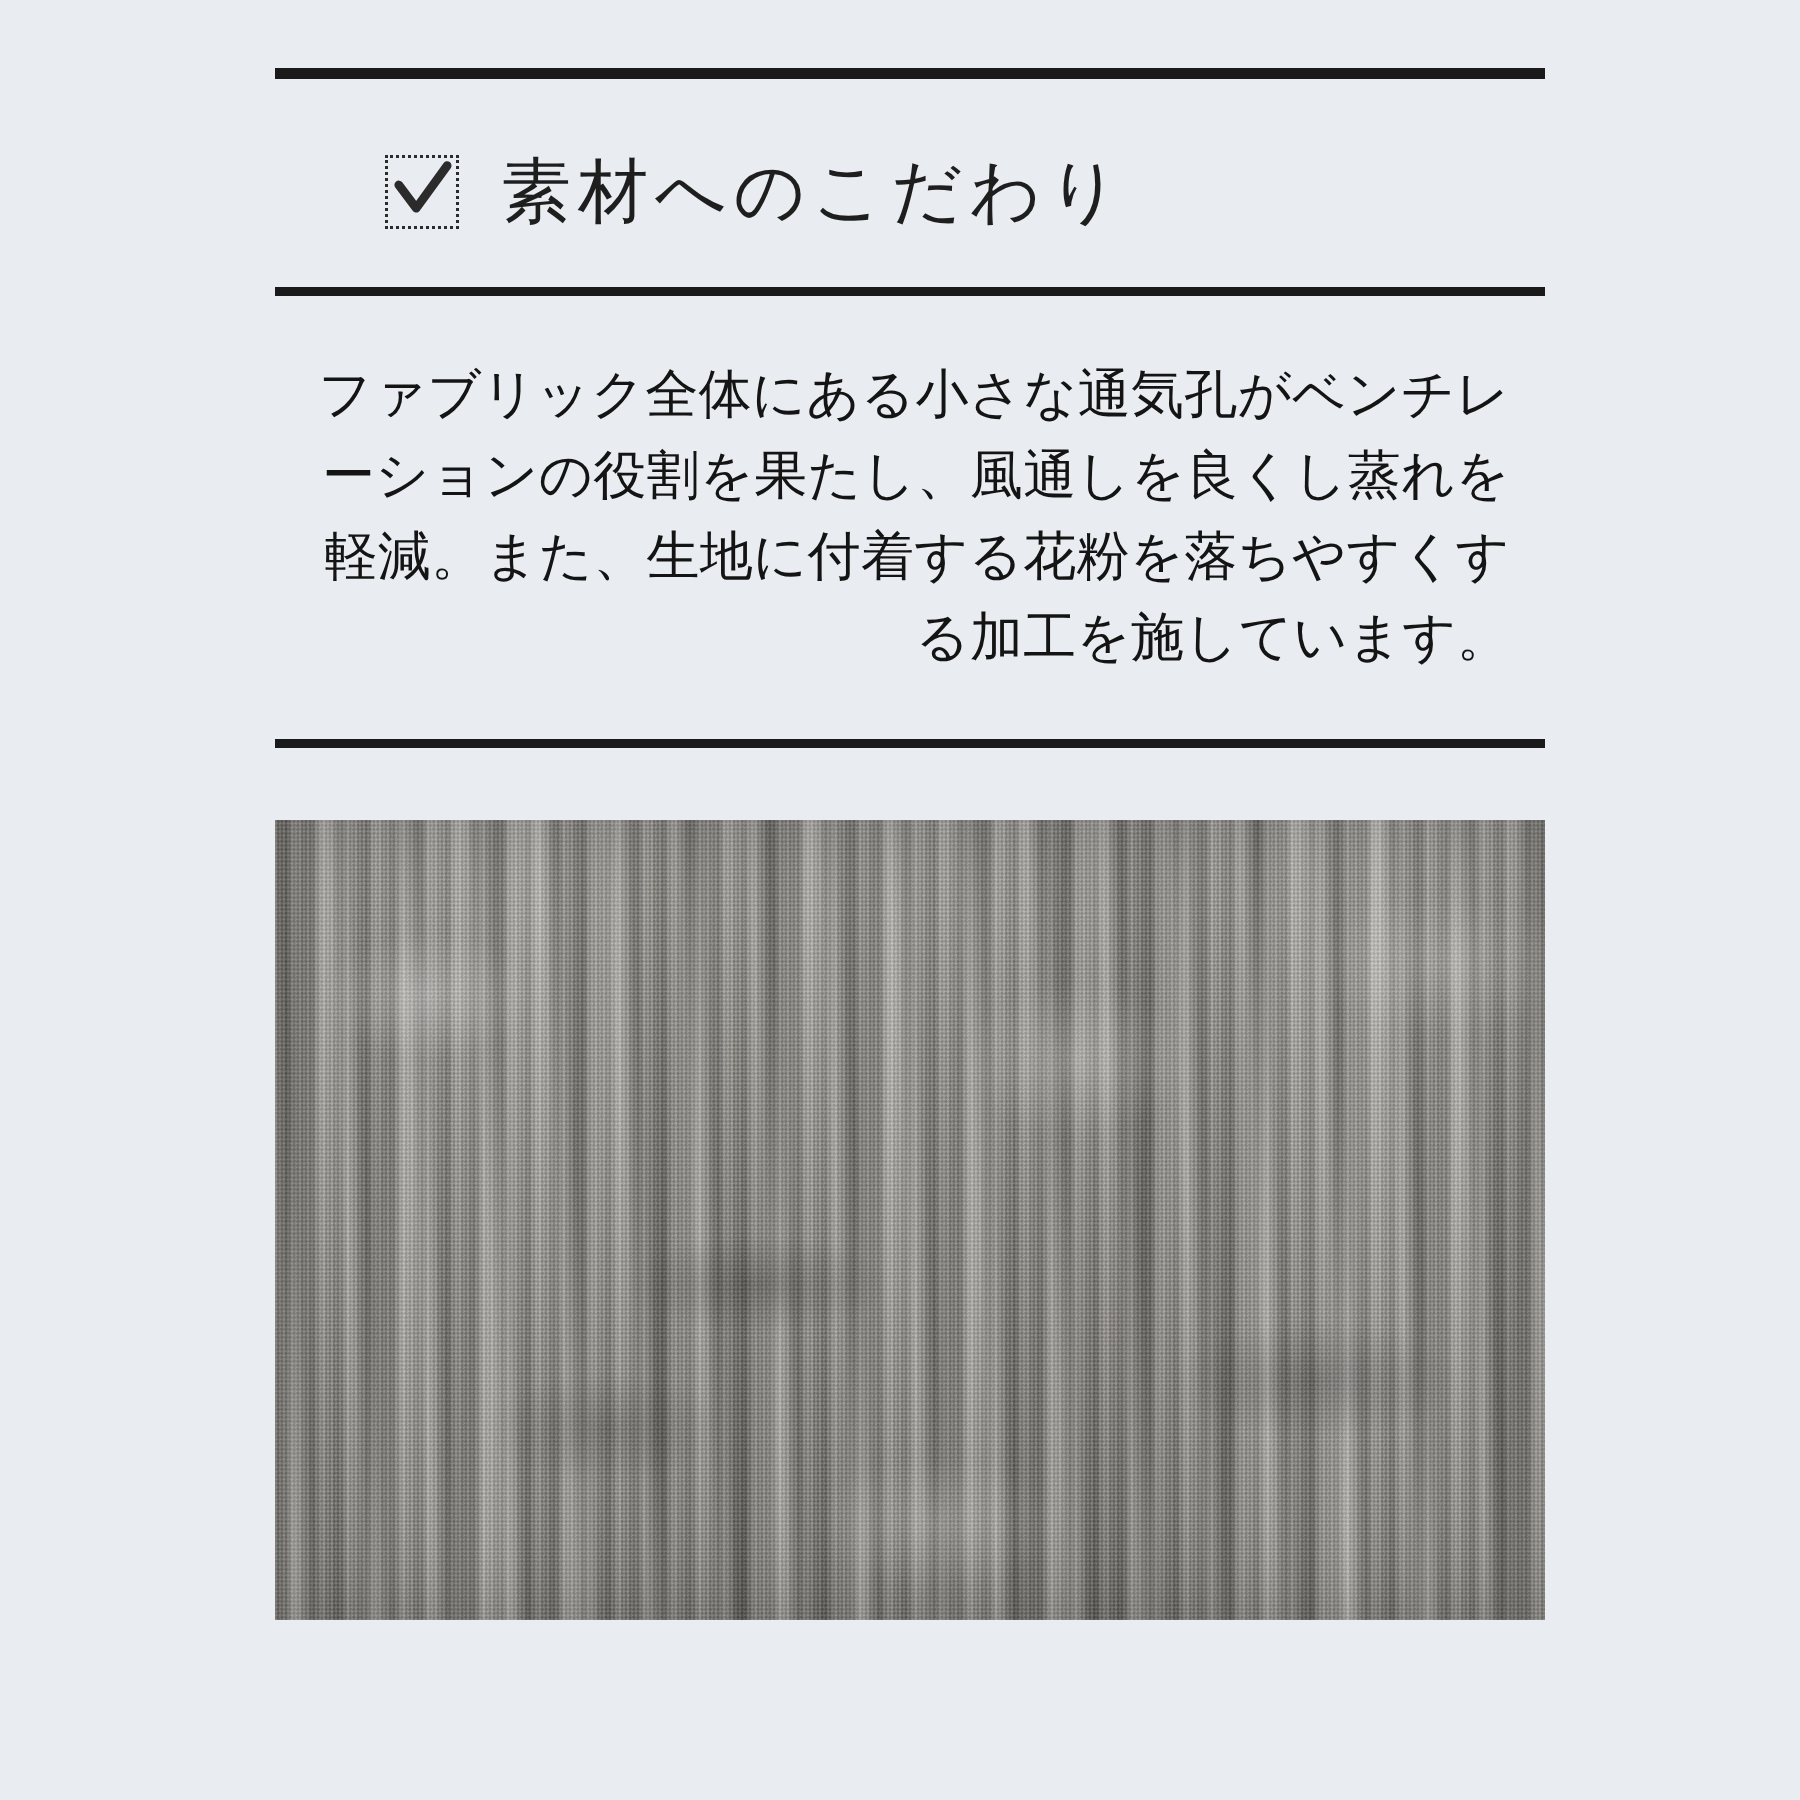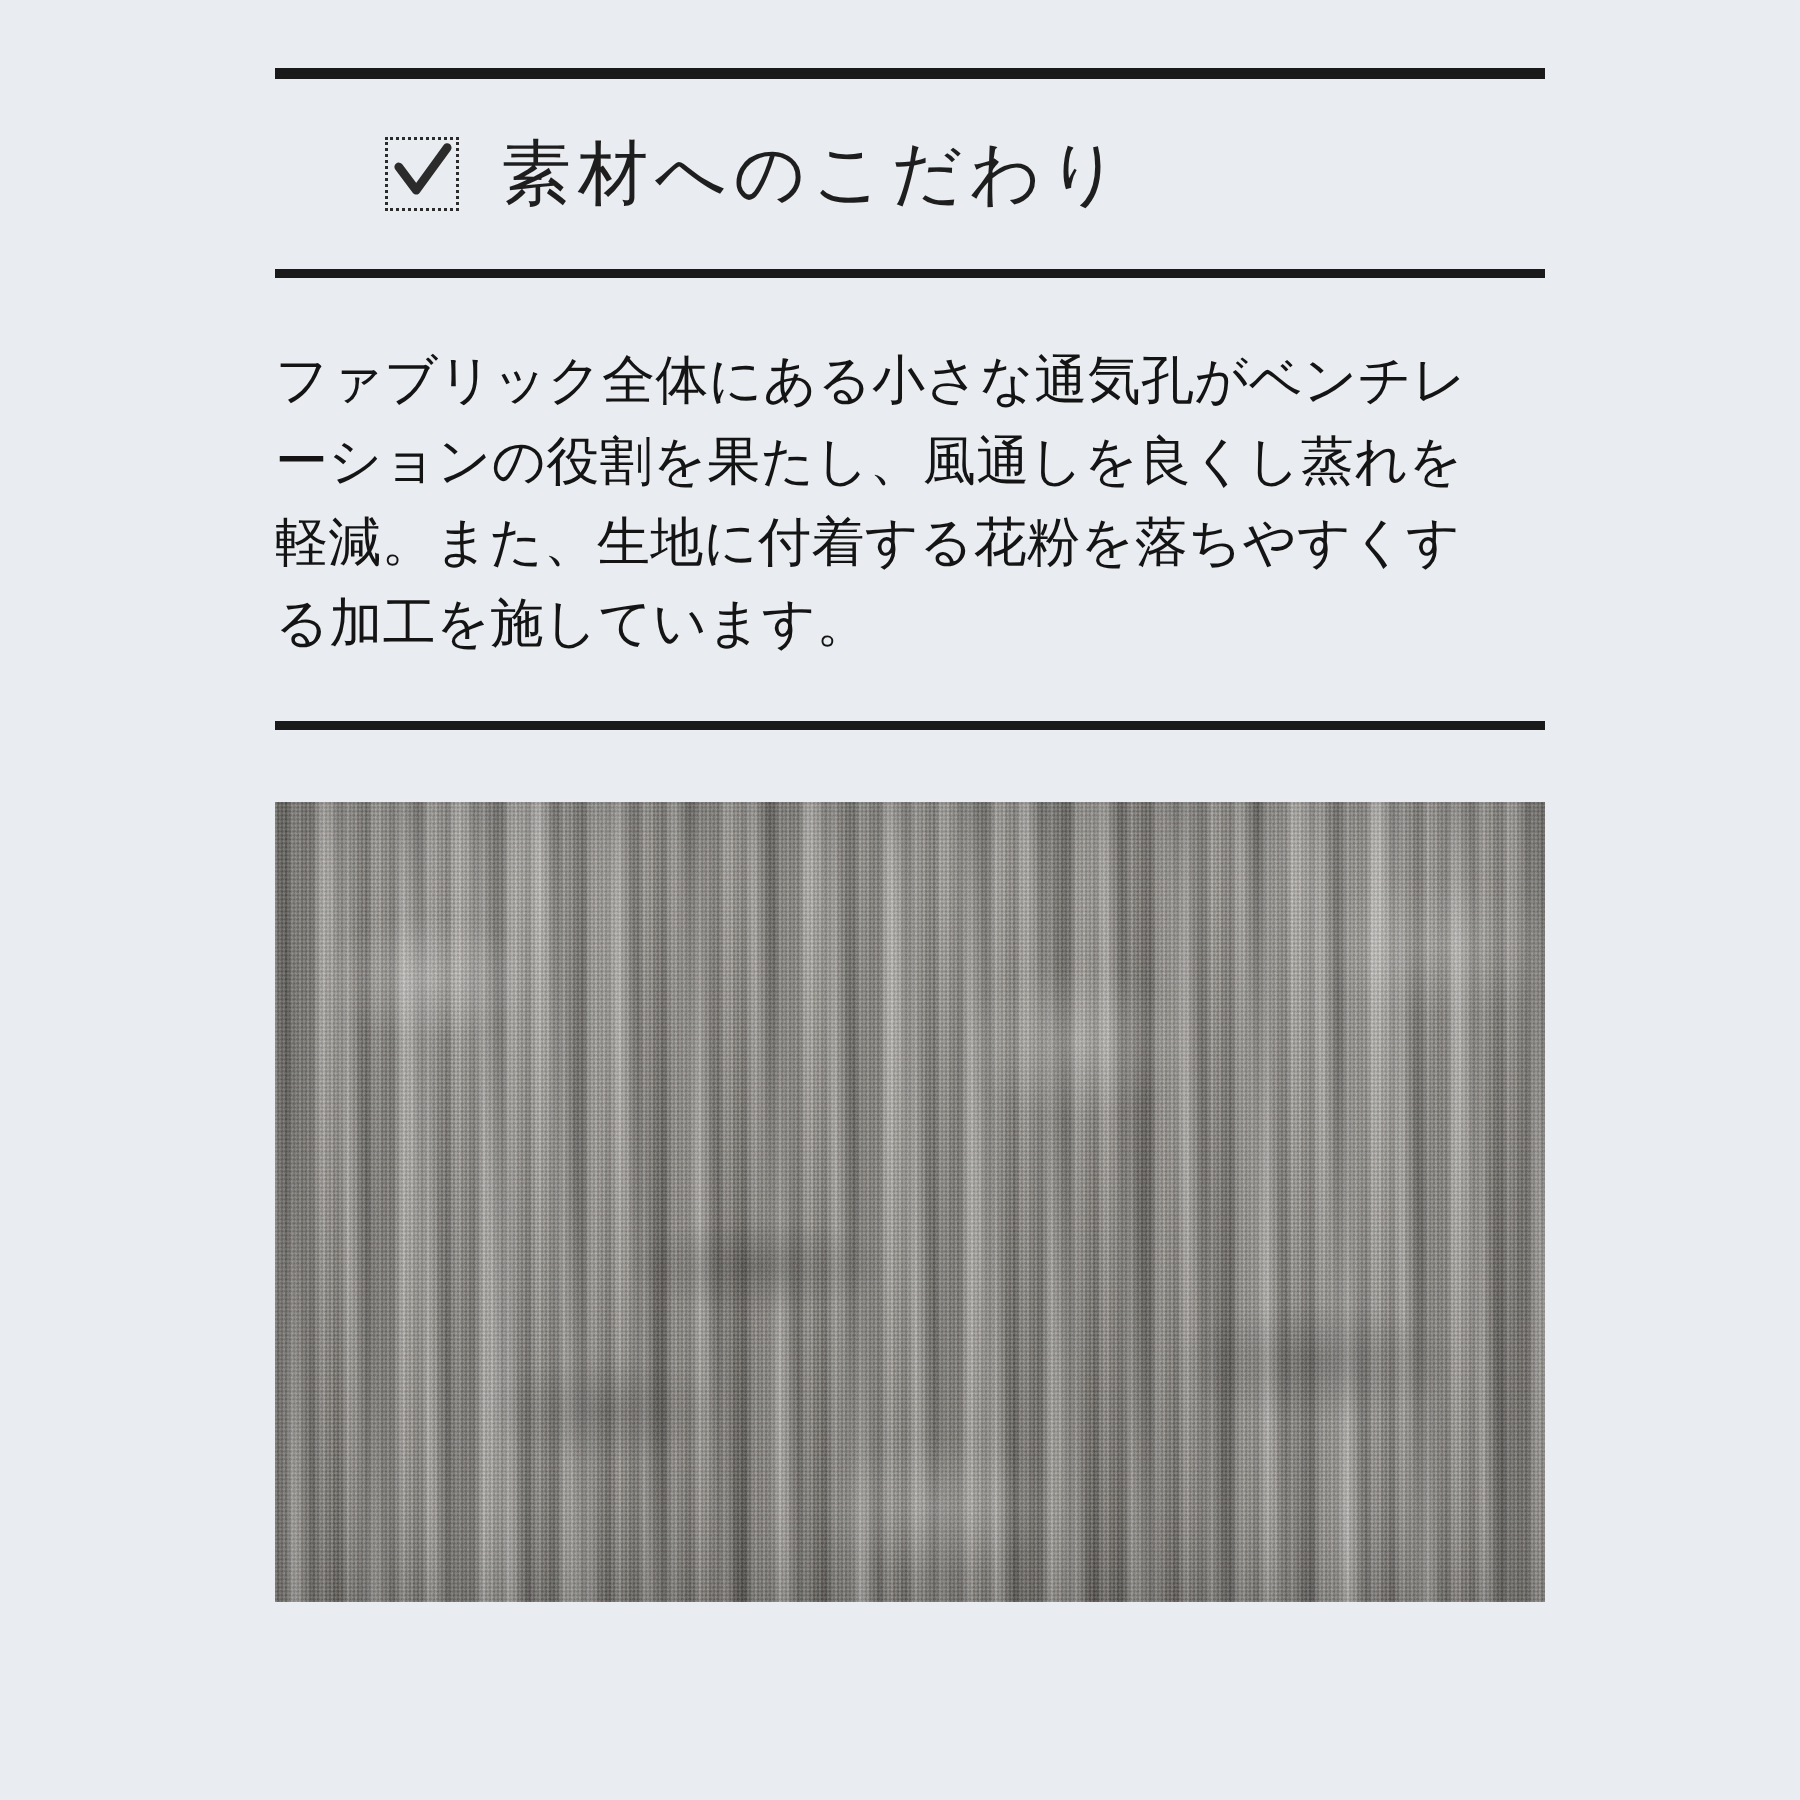--- a/index.html
+++ b/index.html
@@ -43,21 +43,21 @@
   }
   .rule-bottom {
     height: 9px;
     margin-top: 57px;
   }
 
   
   .heading-row {
     display: flex;
     align-items: center;
-    margin-top: 58px;
+    margin-top: 76px;
     padding-left: 110px;
   }
 
   .check-box {
     position: relative;
     width: 74px;
     height: 74px;
     flex: 0 0 auto;
     box-sizing: border-box;
     border: 3px dotted #2b2b2b;
@@ -78,26 +78,26 @@
     font-size: 70px;
     line-height: 1;
     color: #1e1e1e;
     letter-spacing: 0.10em;
     white-space: nowrap;
   }
 
   
   .body-text {
     margin-top: 62px;
-    font-family: Liberation Serif, serif;
+    font-family: Liberation Mono, monospace;
     font-size: 53px;
     line-height: 1.53;
     color: #141414;
     letter-spacing: 0.005em;
-    text-align: left;
+    text-align: right;
     width: 1235px;
   }
 
   
   .swatch {
     position: relative;
     margin-top: 72px;
     width: 1270px;
     height: 800px;
     overflow: hidden;

